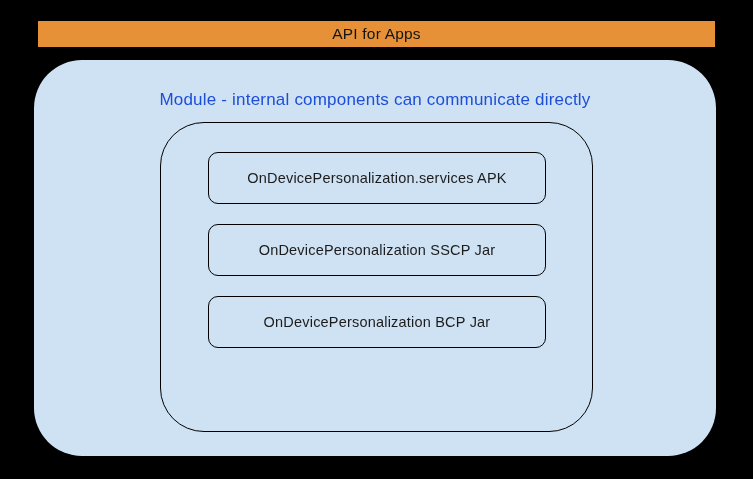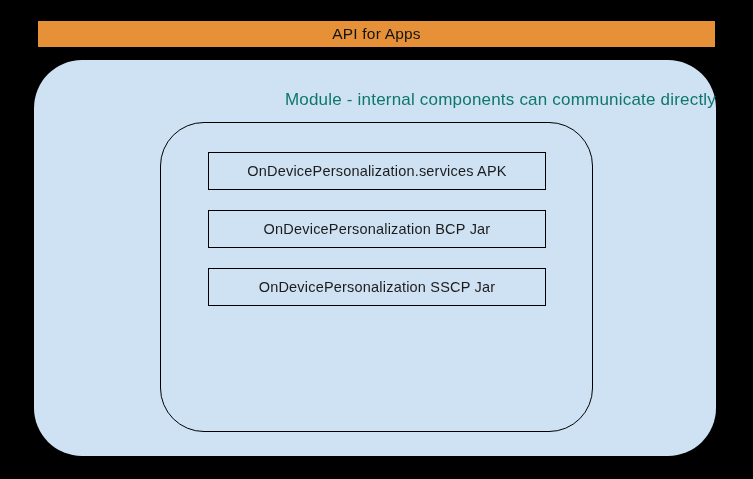--- a/index.html
+++ b/index.html
@@ -38,23 +38,23 @@
     width: 682px;
     height: 396px;
     background: #CFE2F3;
     border-radius: 48px;
   }
   .module-title {
     position: absolute;
     top: 30px;
     left: 0;
     right: 0;
-    text-align: right;
+    text-align: center;
     font-size: 17px;
-    color: #0f766e;
+    color: #1d4ed8;
     letter-spacing: 0.2px;
   }
   .inner-boundary {
     position: absolute;
     left: 126px;
     top: 62px;
     width: 433px;
     height: 310px;
     border: 1.4px solid #000000;
     border-radius: 44px;
@@ -64,24 +64,24 @@
   .components {
     position: absolute;
     left: 47px;
     right: 46px;
     top: 29px;
     display: flex;
     flex-direction: column;
     gap: 20px;
   }
   .component-box {
-    height: 38px;
+    height: 52px;
     box-sizing: border-box;
     border: 1.4px solid #000000;
-    border-radius: 0;
+    border-radius: 10px;
     background: #CFE2F3;
     display: flex;
     align-items: center;
     justify-content: center;
   }
   .component-label {
     font-size: 14.5px;
     color: #1C1C1C;
     letter-spacing: 0.2px;
     white-space: nowrap;
@@ -101,24 +101,24 @@
 
     <div class="inner-boundary">
       <div class="components">
 
         <div class="component-box">
           <span class="component-label">OnDevicePersonalization.services APK</span>
         </div>
 
 
         <div class="component-box">
-          <span class="component-label">OnDevicePersonalization BCP Jar</span>
+          <span class="component-label">OnDevicePersonalization SSCP Jar</span>
         </div>
 
         <div class="component-box">
-          <span class="component-label">OnDevicePersonalization SSCP Jar</span>
+          <span class="component-label">OnDevicePersonalization BCP Jar</span>
         </div>
 
       </div>
     </div>
   </div>
 
 </div>
 
 </body></html>

